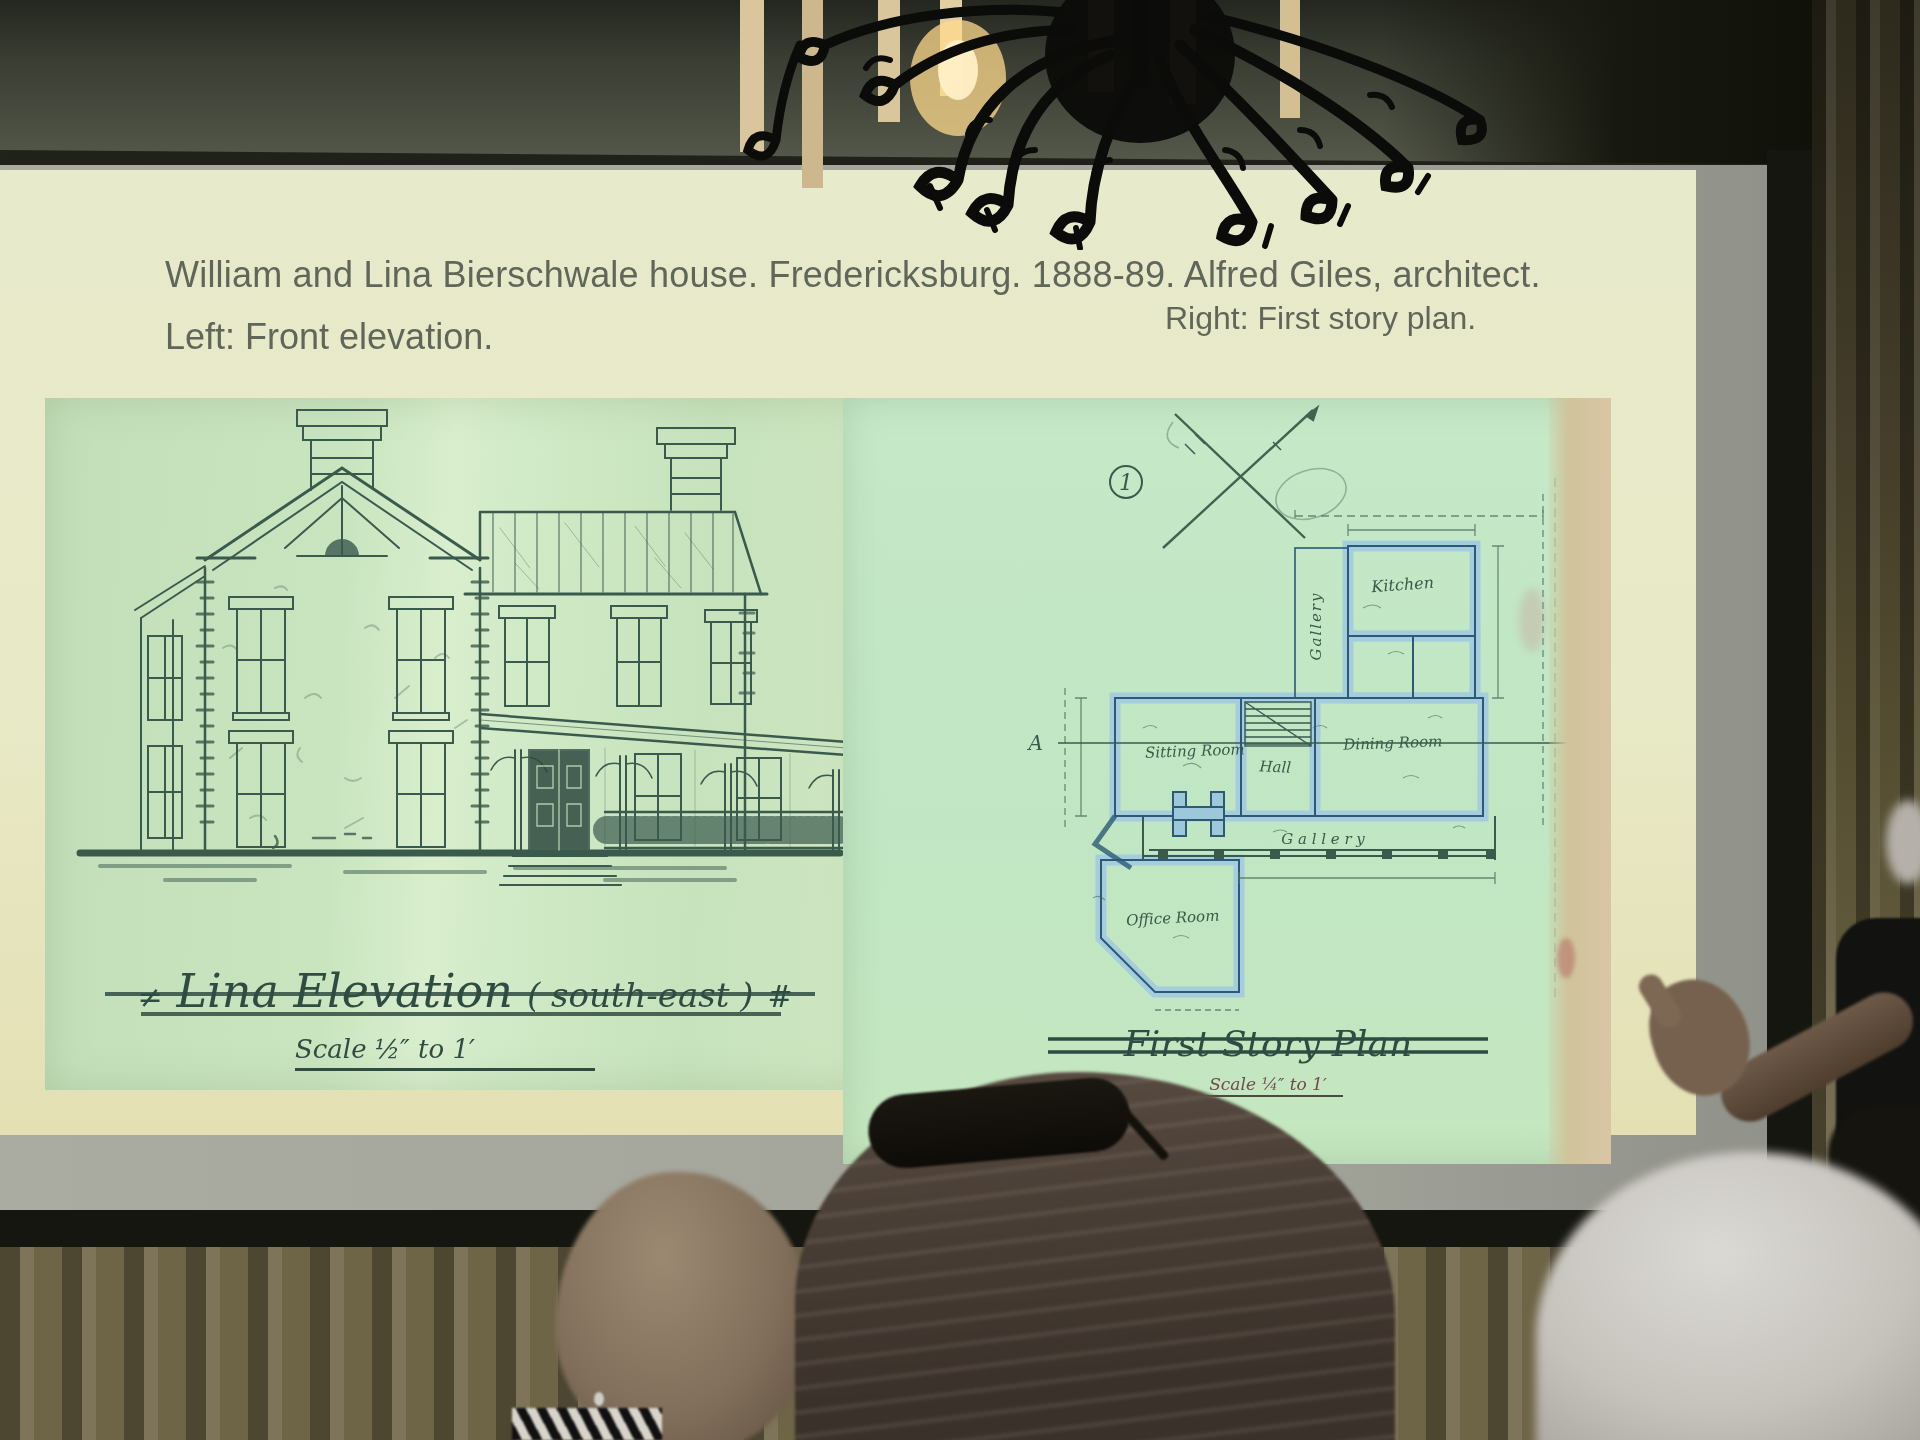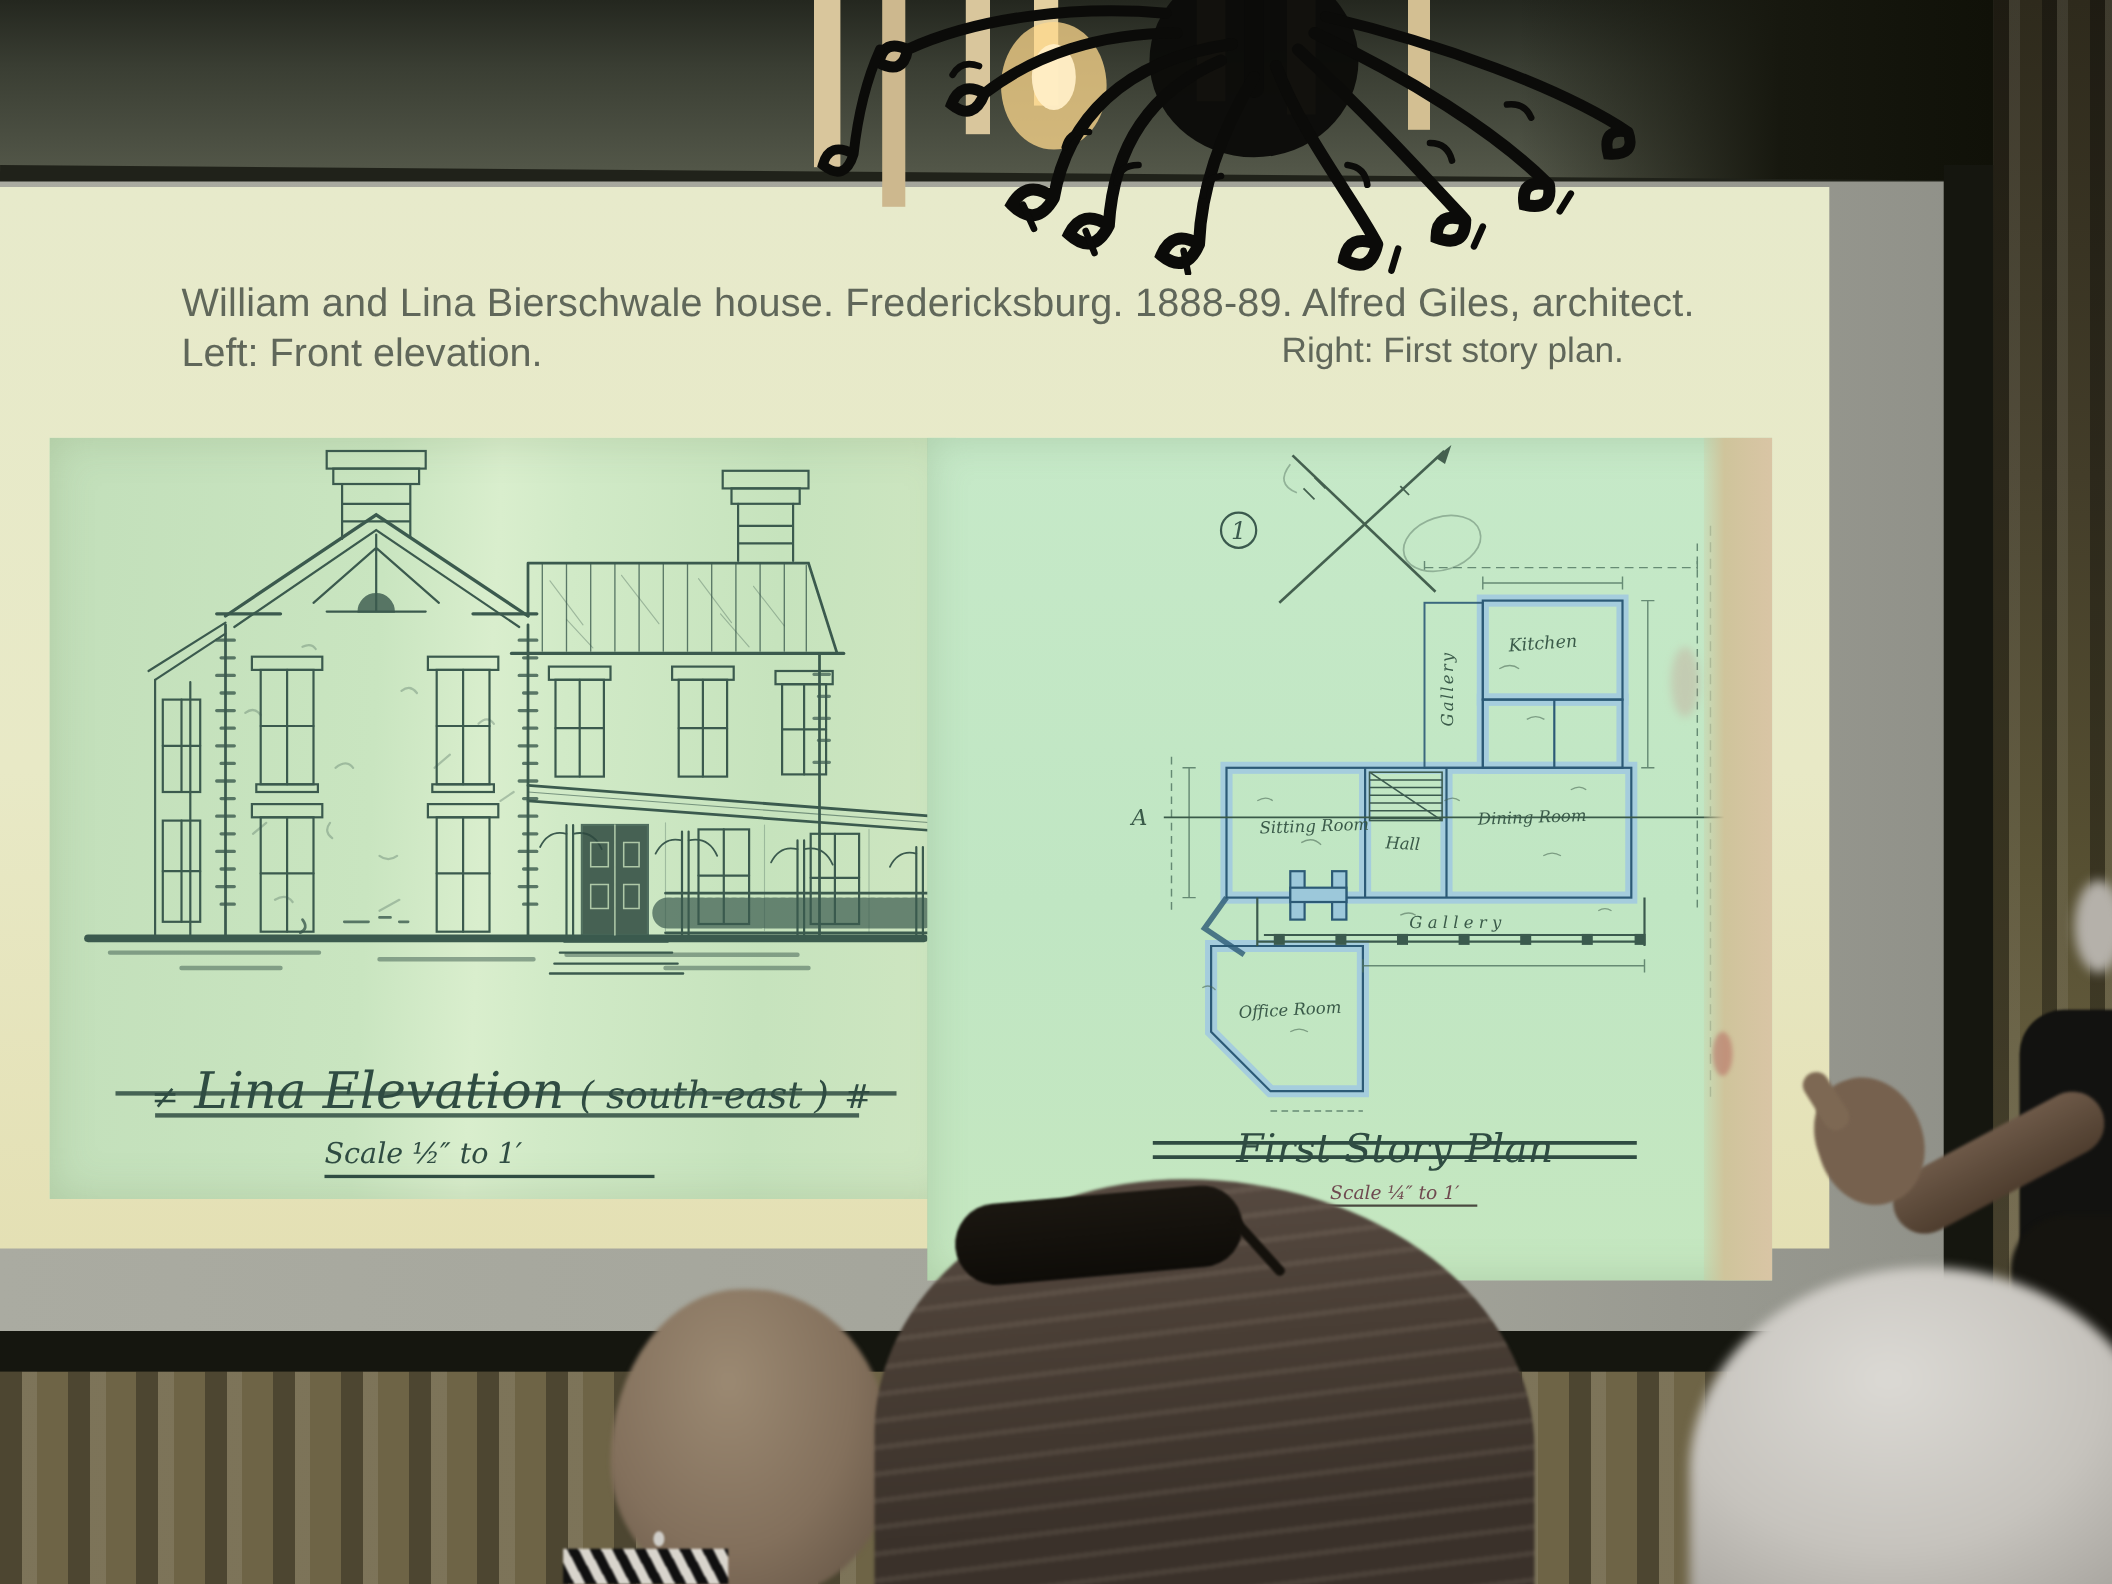--- a/index.html
+++ b/index.html
@@ -21,24 +21,24 @@
   .curtain-side{left:1812px;top:0;width:108px;height:1440px;
         background:linear-gradient(180deg,#2e2a1c 0%,#433d29 30%,#575032 55%,#6b6244 78%,#776c4c 100%);}
   .curtain-side:after{content:"";position:absolute;inset:0;
         background:repeating-linear-gradient(90deg,rgba(0,0,0,.35) 0 14px,rgba(255,255,255,.08) 14px 24px,rgba(0,0,0,0) 24px 44px);}
   .curtain-bottom{left:0;top:1247px;width:1812px;height:193px;background:#6e6446;}
   .curtain-bottom:after{content:"";position:absolute;inset:0;
         background:repeating-linear-gradient(90deg,rgba(0,0,0,.30) 0 20px,rgba(255,255,255,.10) 20px 34px,rgba(0,0,0,0) 34px 62px);}
 
   
   .slide{left:0;top:170px;width:1663px;height:965px;
-        background:linear-gradient(180deg,#e7eacb 0%,#e8e9c6 55%,#e4e0b4 100%);}
+        background:linear-gradient(180deg,#e7eacb 0%,#e8e9c6 55%,#e4e0b4 100%);padding-left:33px;}
   .slide-title{left:165px;top:82px;width:1420px;font-size:36px;line-height:46px;
         color:#60675a;letter-spacing:.2px;}
-  .slide-sub-left{left:165px;top:130px;font-size:36px;color:#60675a;}
+  .slide-sub-left{left:165px;top:146px;font-size:36px;color:#60675a;}
   .slide-sub-right{left:1165px;top:130px;font-size:32px;color:#60675a;}
 
   
   .fig-elev{left:45px;top:228px;width:824px;height:692px;
         background:linear-gradient(93deg,#c2dfba 0%,#c9e5c0 36%,#d9eecd 48%,#d1eac7 56%,#c6e3bd 78%,#cfe6c1 100%);
         box-shadow:inset 0 0 40px rgba(120,140,90,.25);}
   .fig-plan{left:843px;top:228px;width:768px;height:766px;
         background:linear-gradient(180deg,#c6e9c8 0%,#c0e6c3 55%,#c5e7c0 100%);
         box-shadow:inset 0 0 36px rgba(110,140,100,.28);}
   .plan-tan{left:706px;top:0;width:62px;height:766px;

